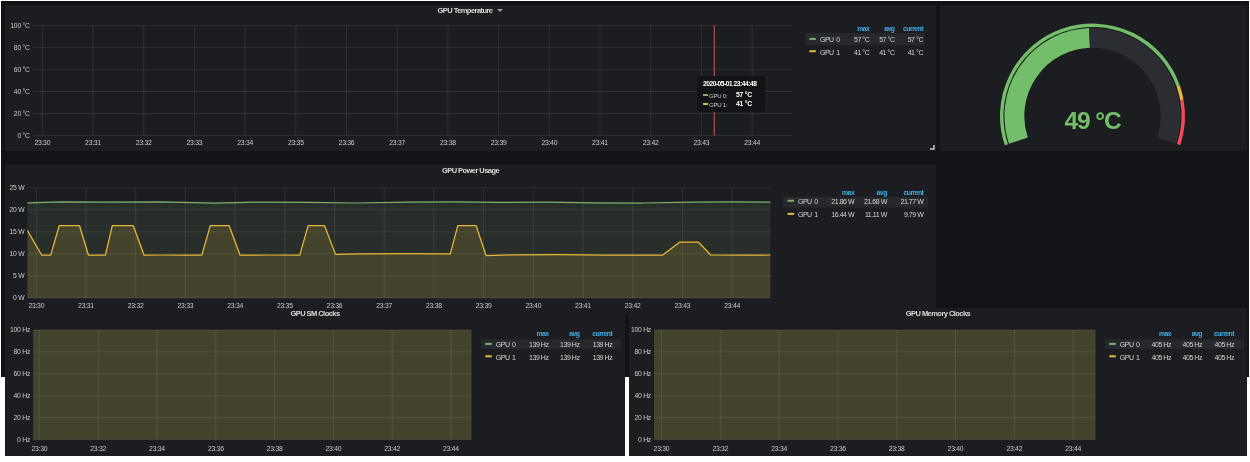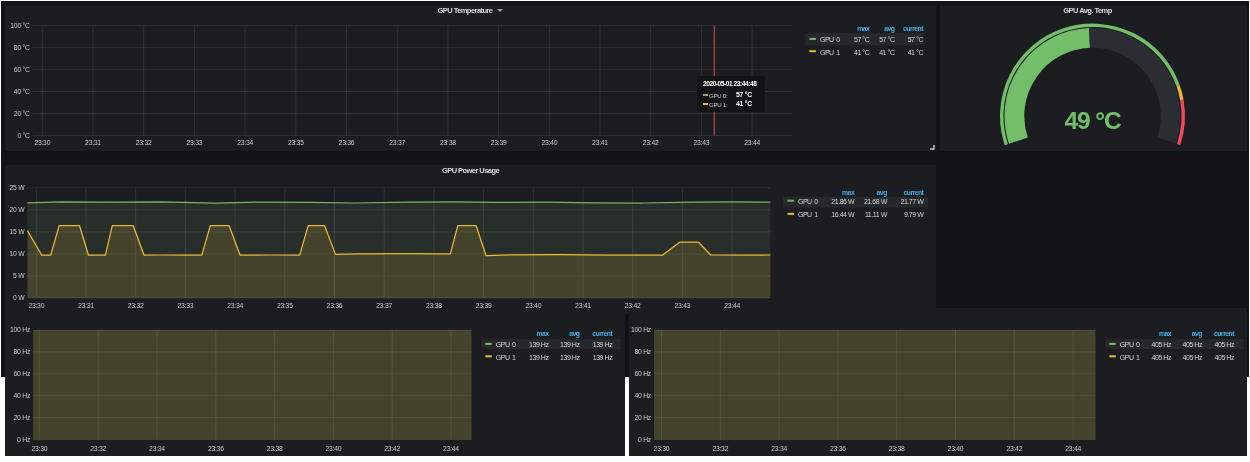--- a/index.html
+++ b/index.html
@@ -143,20 +143,21 @@
         <text x="881.8" y="39.1" font-size="7.0" fill="#d4d5d6" text-anchor="end" font-weight="normal" letter-spacing="-0.45px">21.68 W</text>
         <text x="918.4" y="39.1" font-size="7.0" fill="#d4d5d6" text-anchor="end" font-weight="normal" letter-spacing="-0.45px">21.77 W</text>
         <rect x="782.5" y="47.9" width="6.5" height="2" fill="#EAB839"></rect>
         <text x="793" y="52.3" font-size="7.0" fill="#d4d5d6" text-anchor="start" letter-spacing="-0.5px" word-spacing="1.2px">GPU 1</text>
         <text x="849.2" y="52.3" font-size="7.0" fill="#d4d5d6" text-anchor="end" font-weight="normal" letter-spacing="-0.45px">16.44 W</text>
         <text x="881.8" y="52.3" font-size="7.0" fill="#d4d5d6" text-anchor="end" font-weight="normal" letter-spacing="-0.45px">11.11 W</text>
         <text x="918.4" y="52.3" font-size="7.0" fill="#d4d5d6" text-anchor="end" font-weight="normal" letter-spacing="-0.45px">9.79 W</text>
       </svg>
     </div>
 <div class="panel" style="left:4px;top:307px;width:620px;height:148px;">
+      <div class="ptitle">GPU SM Clocks</div>
       <svg width="620" height="148">
         <rect x="28.1" y="22.0" width="438.4" height="109.5" fill="rgba(126,178,109,0.125)"></rect>
         <rect x="28.1" y="22.0" width="438.4" height="109.5" fill="rgba(234,184,57,0.145)"></rect>
         <line x1="28.1" y1="22.0" x2="466.5" y2="22.0" stroke="rgba(255,255,255,0.085)" stroke-width="1"></line>
         <text x="25.1" y="24.3" font-size="6.8" fill="#c9cacc" text-anchor="end" font-weight="normal" letter-spacing="-0.25px">100 Hz</text>
         <line x1="28.1" y1="43.9" x2="466.5" y2="43.9" stroke="rgba(255,255,255,0.085)" stroke-width="1"></line>
         <text x="25.1" y="46.2" font-size="6.8" fill="#c9cacc" text-anchor="end" font-weight="normal" letter-spacing="-0.25px">80 Hz</text>
         <line x1="28.1" y1="65.8" x2="466.5" y2="65.8" stroke="rgba(255,255,255,0.085)" stroke-width="1"></line>
         <text x="25.1" y="68.1" font-size="6.8" fill="#c9cacc" text-anchor="end" font-weight="normal" letter-spacing="-0.25px">60 Hz</text>
         <line x1="28.1" y1="87.7" x2="466.5" y2="87.7" stroke="rgba(255,255,255,0.085)" stroke-width="1"></line>
@@ -191,20 +192,21 @@
         <text x="574.5" y="39.3" font-size="7.0" fill="#d4d5d6" text-anchor="end" font-weight="normal" letter-spacing="-0.45px">139 Hz</text>
         <text x="607.2" y="39.3" font-size="7.0" fill="#d4d5d6" text-anchor="end" font-weight="normal" letter-spacing="-0.45px">139 Hz</text>
         <rect x="480.3" y="47.300000000000004" width="6.5" height="2" fill="#EAB839"></rect>
         <text x="490.8" y="51.7" font-size="7.0" fill="#d4d5d6" text-anchor="start" letter-spacing="-0.5px" word-spacing="1.2px">GPU 1</text>
         <text x="543.5" y="51.7" font-size="7.0" fill="#d4d5d6" text-anchor="end" font-weight="normal" letter-spacing="-0.45px">139 Hz</text>
         <text x="574.5" y="51.7" font-size="7.0" fill="#d4d5d6" text-anchor="end" font-weight="normal" letter-spacing="-0.45px">139 Hz</text>
         <text x="607.2" y="51.7" font-size="7.0" fill="#d4d5d6" text-anchor="end" font-weight="normal" letter-spacing="-0.45px">139 Hz</text>
       </svg>
     </div>
 <div class="panel" style="left:628px;top:307px;width:618px;height:148px;">
+      <div class="ptitle">GPU Memory Clocks</div>
       <svg width="620" height="148">
         <rect x="25.0" y="22.0" width="441.5" height="109.5" fill="rgba(126,178,109,0.125)"></rect>
         <rect x="25.0" y="22.0" width="441.5" height="109.5" fill="rgba(234,184,57,0.145)"></rect>
         <line x1="25.0" y1="22.0" x2="466.5" y2="22.0" stroke="rgba(255,255,255,0.085)" stroke-width="1"></line>
         <text x="22.0" y="24.3" font-size="6.8" fill="#c9cacc" text-anchor="end" font-weight="normal" letter-spacing="-0.25px">100 Hz</text>
         <line x1="25.0" y1="43.9" x2="466.5" y2="43.9" stroke="rgba(255,255,255,0.085)" stroke-width="1"></line>
         <text x="22.0" y="46.2" font-size="6.8" fill="#c9cacc" text-anchor="end" font-weight="normal" letter-spacing="-0.25px">80 Hz</text>
         <line x1="25.0" y1="65.8" x2="466.5" y2="65.8" stroke="rgba(255,255,255,0.085)" stroke-width="1"></line>
         <text x="22.0" y="68.1" font-size="6.8" fill="#c9cacc" text-anchor="end" font-weight="normal" letter-spacing="-0.25px">60 Hz</text>
         <line x1="25.0" y1="87.7" x2="466.5" y2="87.7" stroke="rgba(255,255,255,0.085)" stroke-width="1"></line>
@@ -239,21 +241,20 @@
         <text x="573.0" y="39.3" font-size="7.0" fill="#d4d5d6" text-anchor="end" font-weight="normal" letter-spacing="-0.45px">405 Hz</text>
         <text x="605.0" y="39.3" font-size="7.0" fill="#d4d5d6" text-anchor="end" font-weight="normal" letter-spacing="-0.45px">405 Hz</text>
         <rect x="480.3" y="47.300000000000004" width="6.5" height="2" fill="#EAB839"></rect>
         <text x="490.8" y="51.7" font-size="7.0" fill="#d4d5d6" text-anchor="start" letter-spacing="-0.5px" word-spacing="1.2px">GPU 1</text>
         <text x="542.0" y="51.7" font-size="7.0" fill="#d4d5d6" text-anchor="end" font-weight="normal" letter-spacing="-0.45px">405 Hz</text>
         <text x="573.0" y="51.7" font-size="7.0" fill="#d4d5d6" text-anchor="end" font-weight="normal" letter-spacing="-0.45px">405 Hz</text>
         <text x="605.0" y="51.7" font-size="7.0" fill="#d4d5d6" text-anchor="end" font-weight="normal" letter-spacing="-0.45px">405 Hz</text>
       </svg>
     </div>
 <div class="panel" style="left:939px;top:4px;width:307px;height:146px;">
-      <div class="ptitle" style="margin-right:12px;">GPU Avg. Temp</div>
       <svg width="307" height="146">
         <path d="M 78.39 135.65 A 78.10 78.10 0 0 1 149.55 32.96" fill="none" stroke="#73BF69" stroke-width="19.8"></path>
         <path d="M 149.55 32.96 A 78.10 78.10 0 0 1 226.61 135.65" fill="none" stroke="#2b2d32" stroke-width="19.8"></path>
         <path d="M 66.34 139.66 A 90.80 90.80 0 0 1 238.18 80.95" fill="none" stroke="#73BF69" stroke-width="3.4"></path>
         <path d="M 238.18 80.95 A 90.80 90.80 0 0 1 241.86 94.89" fill="none" stroke="#EAB839" stroke-width="3.4"></path>
         <path d="M 241.86 94.89 A 90.80 90.80 0 0 1 238.66 139.66" fill="none" stroke="#F2495C" stroke-width="3.4"></path>
         <text x="152.5" y="124.0" font-size="24.5" fill="#73BF69" text-anchor="middle" font-weight="bold" letter-spacing="-1.1px">49 °C</text>
       </svg>
     </div>
 </div>

